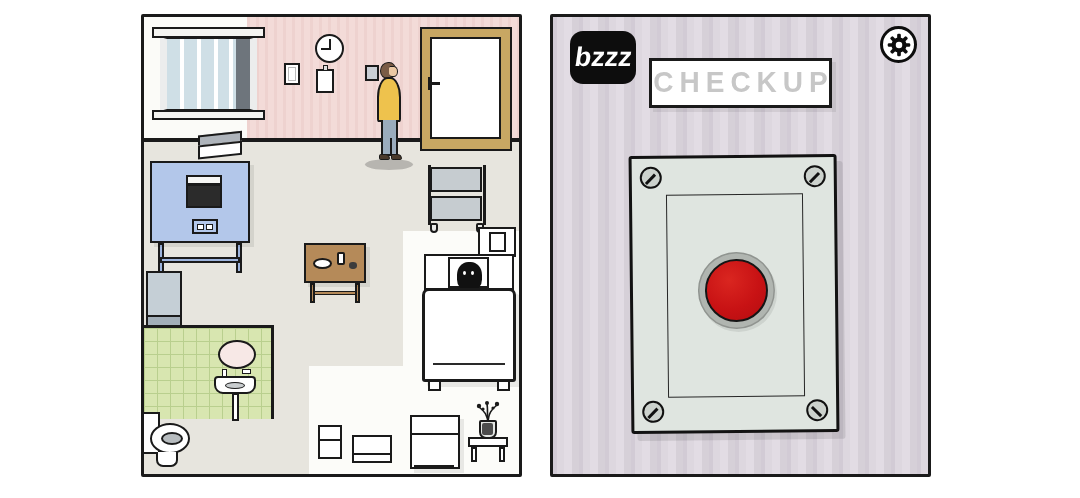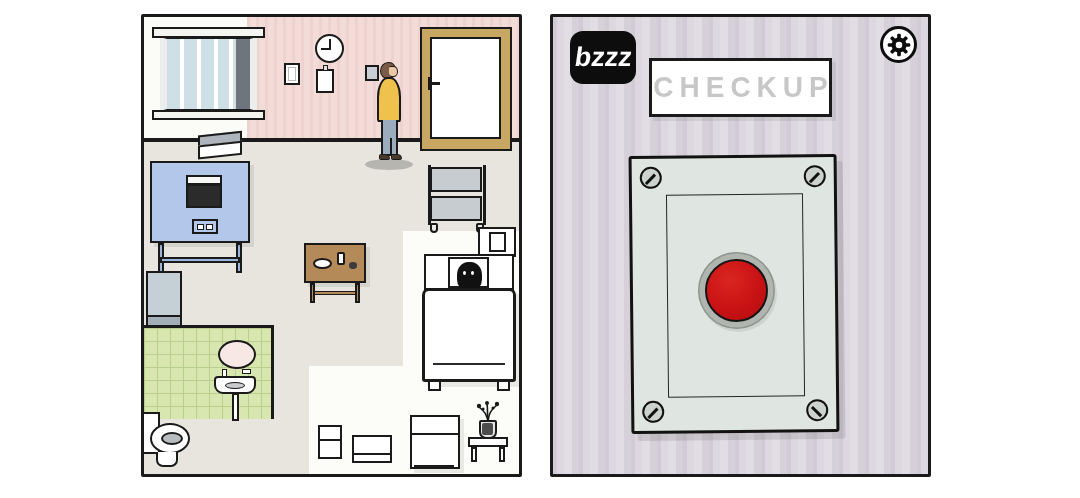--- a/index.html
+++ b/index.html
@@ -126,21 +126,21 @@
   .planttable{left:324px;top:410px;width:40px;height:36px}
   .planttable .top{left:0;top:10px;width:40px;height:10px;background:#fff;border:2.5px solid var(--ink)}
   .planttable .leg{top:20px;width:6px;height:15px;background:#fff;border:2px solid var(--ink)}
   .planttable .pot{left:11px;top:-7px;width:18px;height:19px;background:#e3e6e3;border:2.5px solid var(--ink);border-radius:2px 2px 7px 7px}
   .planttable .pot i{position:absolute;left:1px;top:1px;width:11px;height:12px;background:#4c4c4c;border-radius:2px;display:block}
   .planttable svg{position:absolute;left:4px;top:-28px}
 
   
   .bzzz{left:17px;top:14px;width:66px;height:53px;background:#0d0d0d;border-radius:13px;display:flex;align-items:center;justify-content:center}
   .bzzz span{color:#fff;font-size:27px;font-weight:bold;transform:skewX(-8deg);letter-spacing:0}
-  .sign{left:96px;top:41px;width:183px;height:59px;background:#fff;border:3px solid var(--ink);display:flex;align-items:center;justify-content:center;box-shadow:4px 4px 0 rgba(0,0,0,.07)}
+  .sign{left:96px;top:41px;width:183px;height:50px;background:#fff;border:3px solid var(--ink);display:flex;align-items:center;justify-content:center;box-shadow:4px 4px 0 rgba(0,0,0,.07)}
   .sign span{color:#c7c7c7;font-size:28px;font-weight:bold;letter-spacing:6px;transform:scaleY(1.05);padding-left:6px}
   .gearbtn{left:327px;top:9px;width:37px;height:37px;background:#fff;border:3.5px solid #0d0d0d;border-radius:50%;display:flex;align-items:center;justify-content:center;cursor:pointer}
 
   .buttonpanel{left:77px;top:138px;width:208px;height:278px;background:var(--c-panel_metal);border:3px solid #121212;border-radius:3px;
      box-shadow:6px 7px 0 rgba(0,0,0,.10);transform:rotate(-0.6deg)}
   .buttonpanel .inner{position:absolute;left:34px;top:36px;width:137px;height:203px;border:1.5px solid #262626}
   .screw{position:absolute;width:22px;height:22px;background:#ccd2cd;border:2.5px solid #111;border-radius:50%}
   .screw::after{content:"";position:absolute;left:2px;top:8.5px;width:13px;height:2.5px;background:#111;transform:rotate(-45deg)}
   .screw.tl{left:8px;top:8px}.screw.tr{right:8px;top:8px}
   .screw.bl{left:8px;bottom:8px}.screw.br{right:8px;bottom:8px}

